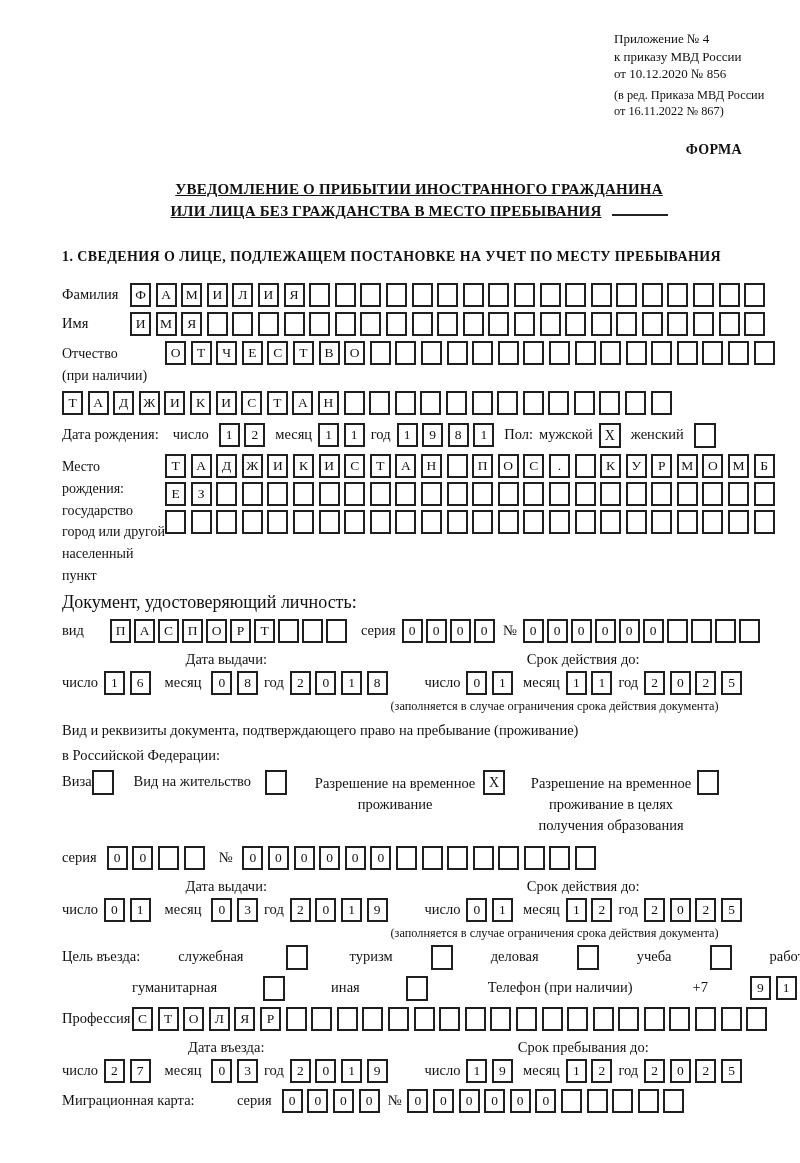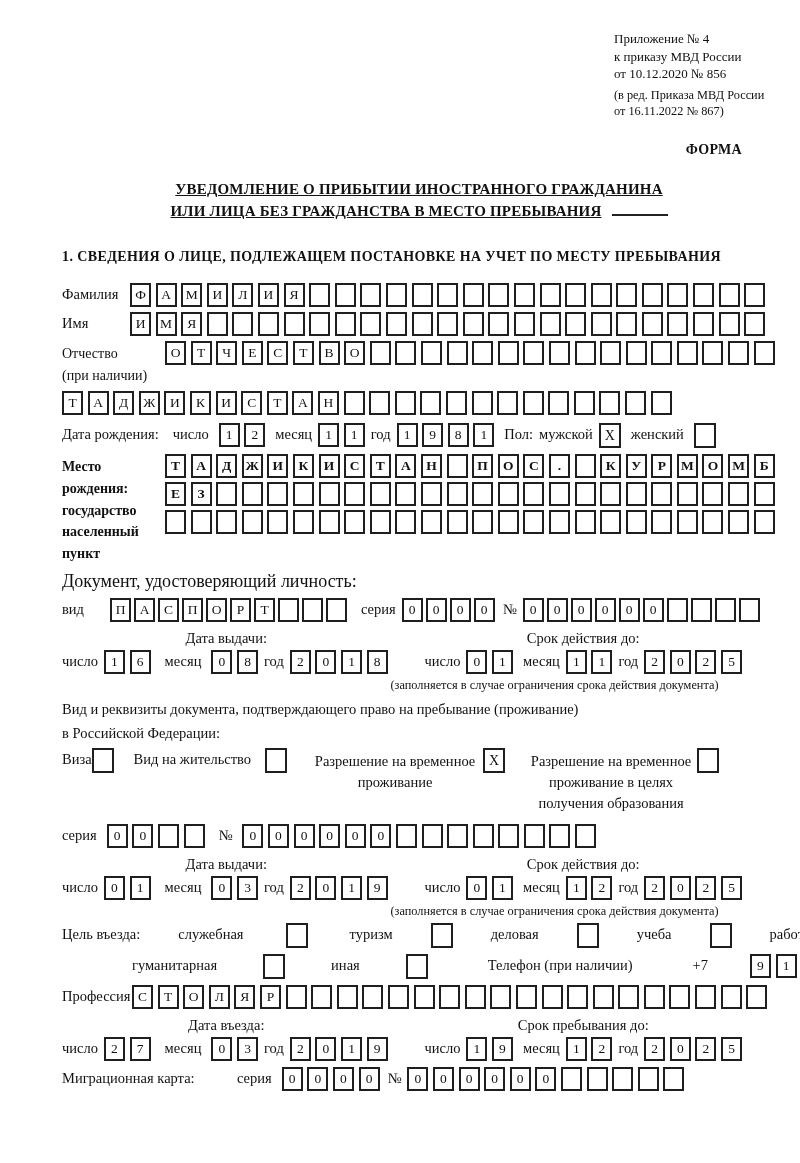--- a/index.html
+++ b/index.html
@@ -223,24 +223,25 @@
         <span class="cell">8</span>
         <span class="cell">1</span>
       </span>
     <span class="lbl mr6">Пол:</span>
     <span class="lbl mr6">мужской</span>
     <span class="cbox mr10">X</span>
     <span class="lbl mr10">женский</span>
     <span class="cbox"></span>
   </div>
 
-  <div class="row" style="margin-top:6px;font-weight:bold;">
+  <div class="row" style="margin-top:6px;">
     <span class="lblcol w103">
       <div>Место рождения:</div>
       <div>государство</div>
+      <div>город или другой</div>
       <div>населенный пункт</div>
     </span>
     <span class="cellcol">
       <span class="cells">
           <span class="cell">Т</span>
           <span class="cell">А</span>
           <span class="cell">Д</span>
           <span class="cell">Ж</span>
           <span class="cell">И</span>
           <span class="cell">К</span>

